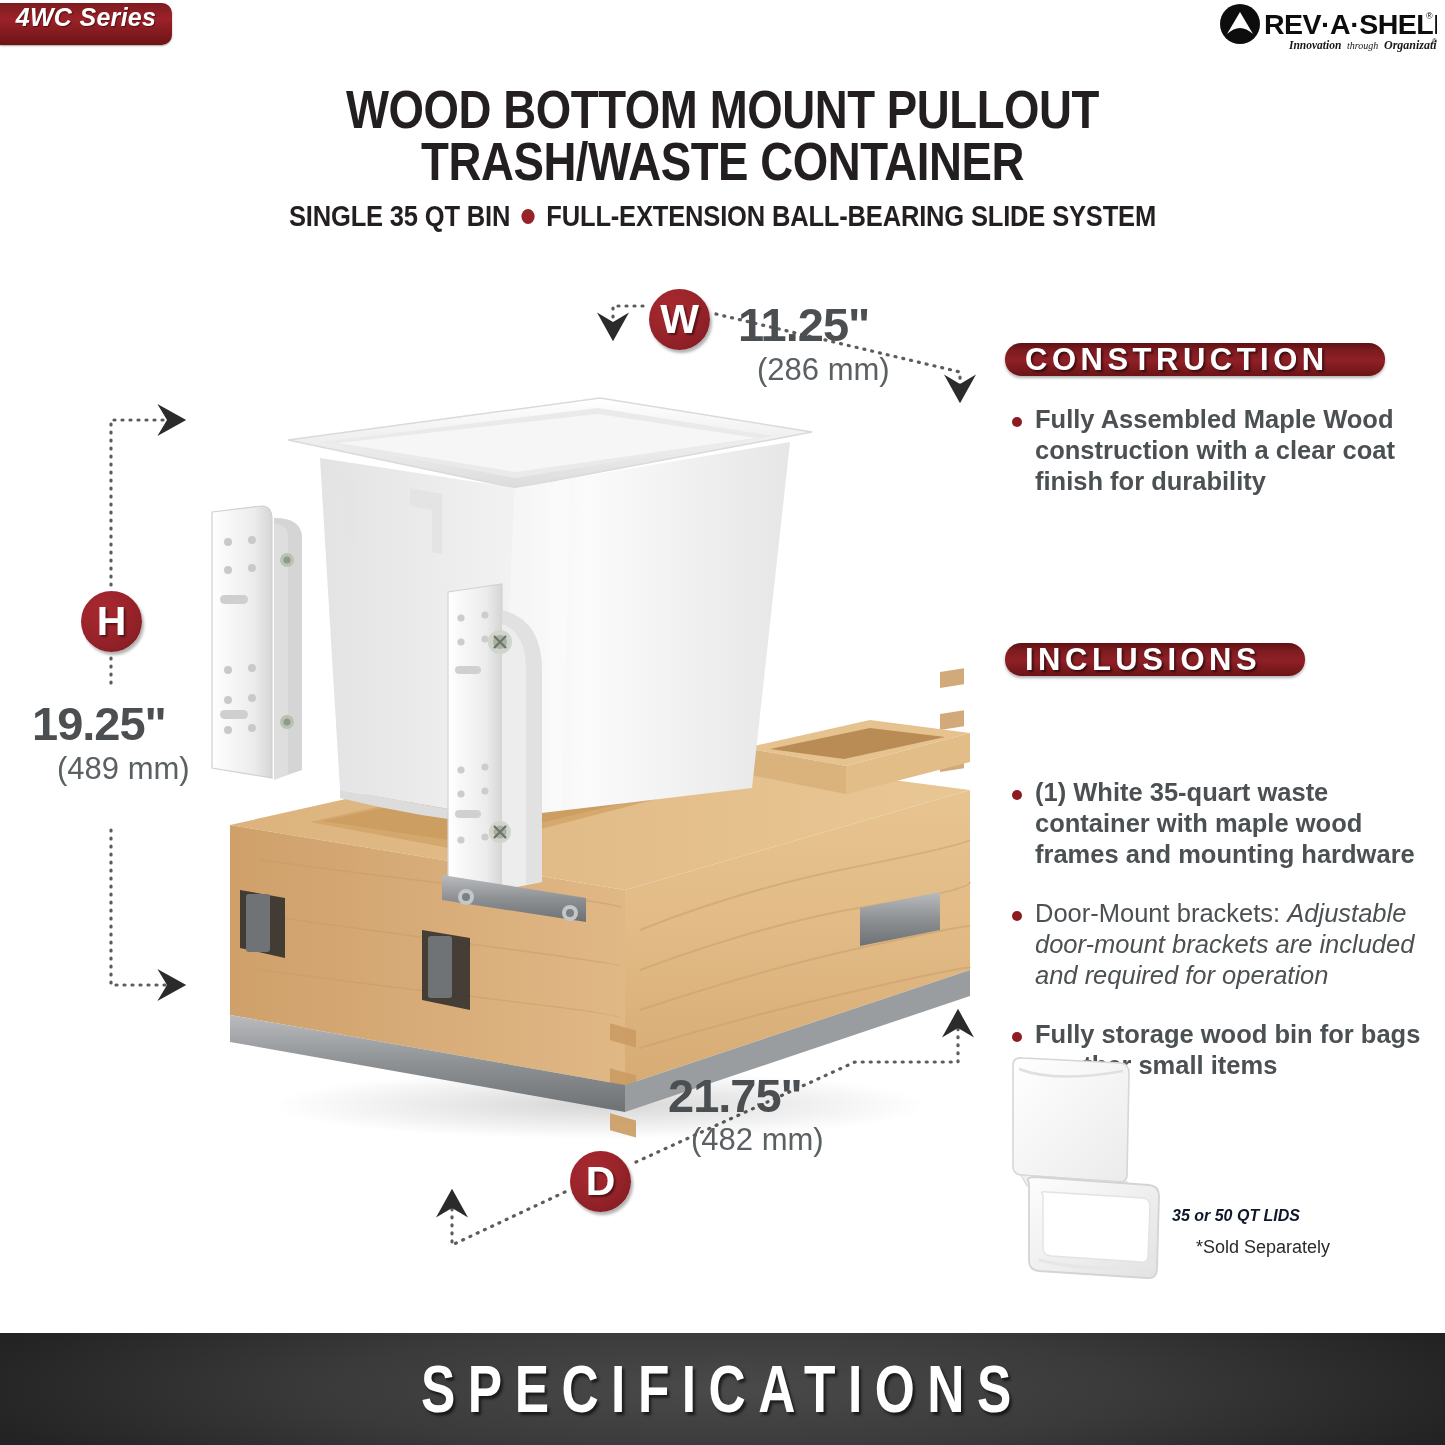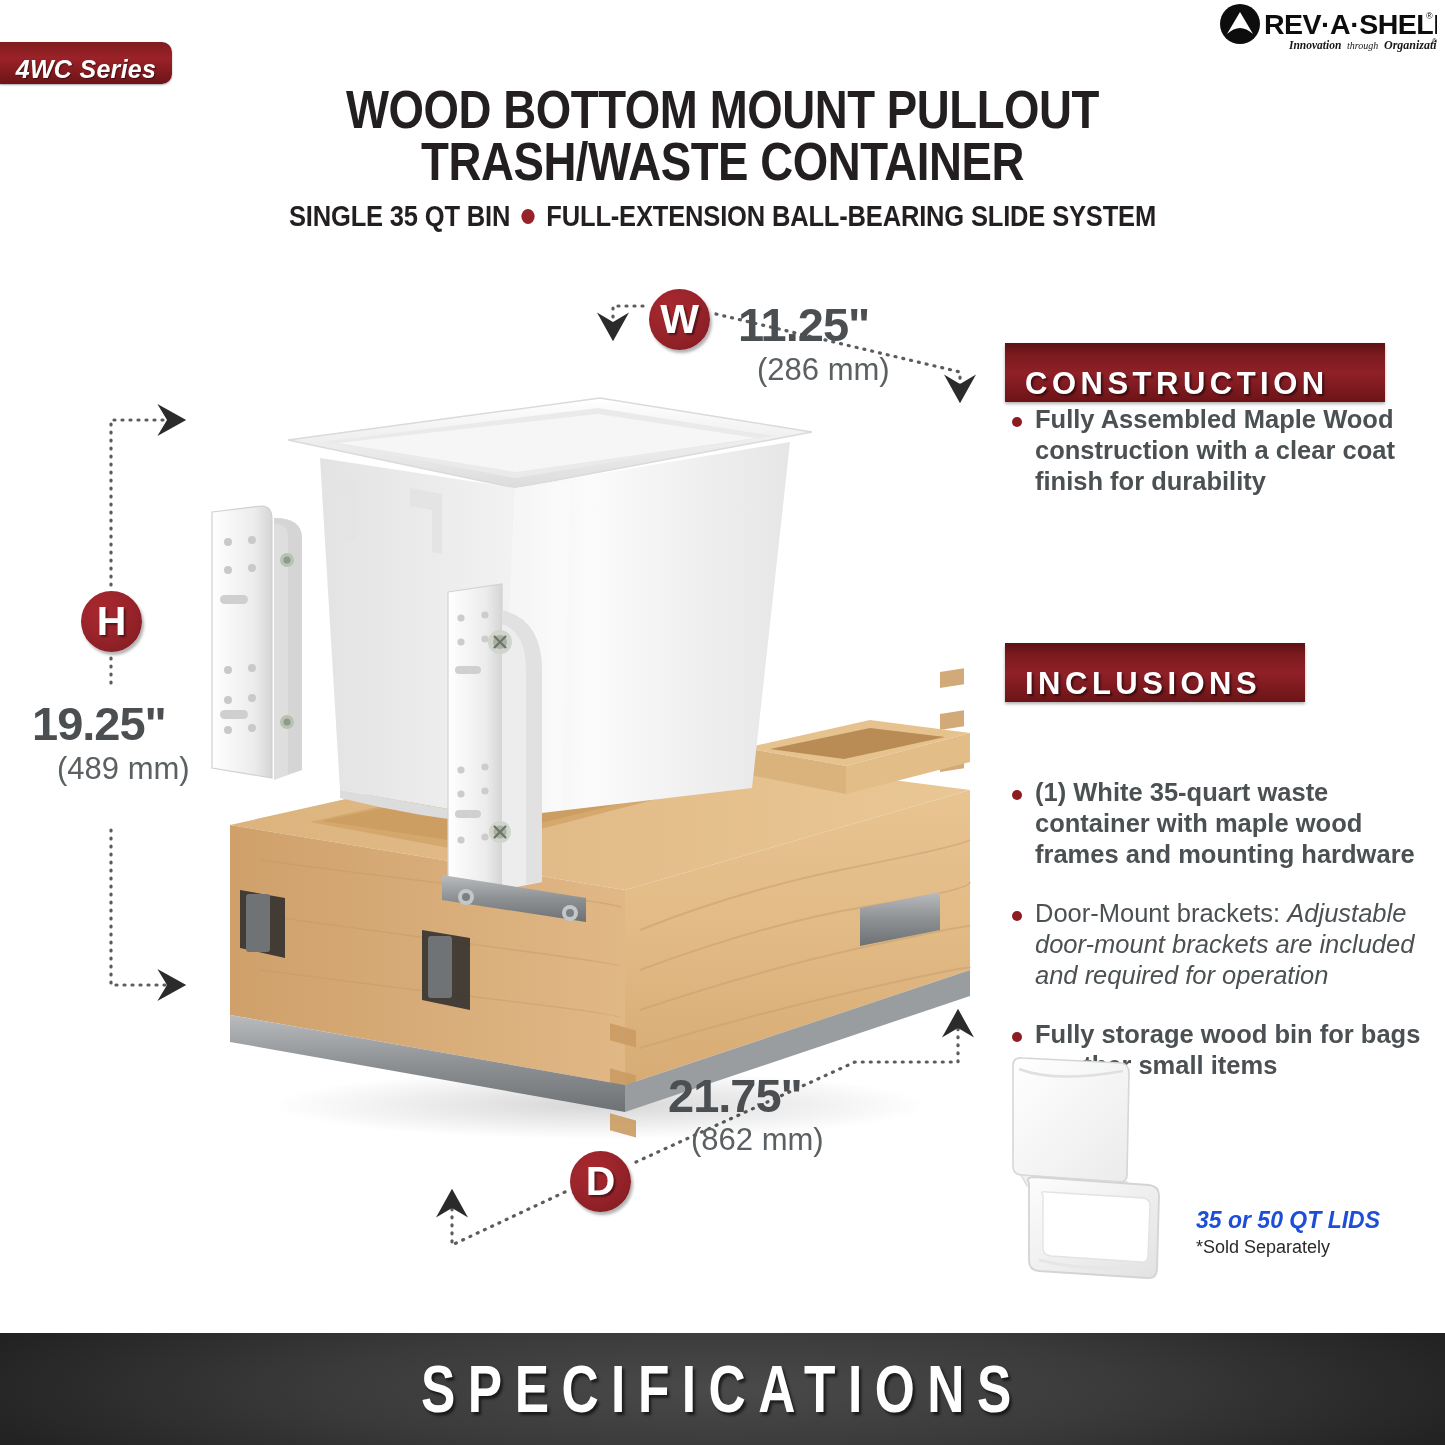--- a/index.html
+++ b/index.html
@@ -12,21 +12,21 @@
   }
   .stage { position:absolute; inset:0; }
 
   
   #series-tag {
     position:absolute; left:0; top:3px;
     width:172px; height:42px;
     border-radius:0 10px 10px 0;
     background:linear-gradient(180deg,#7e1c1f 0%,#9b2228 38%,#6d1417 100%);
     box-shadow:0 1px 2px rgba(0,0,0,.35);
-    display:flex; align-items:flex-end; justify-content:center;margin-top:39px;
+    display:flex; align-items:flex-start; justify-content:center;
   }
   #series-tag span {
     color:#fff; font-style:italic; font-weight:bold;
     font-size:25px; letter-spacing:.3px;
     text-shadow:1px 1px 1px rgba(0,0,0,.45);
   }
 
   
   #brand-logo {
     position:absolute; right:8px; top:2px;
@@ -66,24 +66,24 @@
   #dim-h-value  { left:32px;  top:696px; }
   #dim-h-metric { left:57px;  top:751px; }
   #dim-d-value  { left:668px; top:1068px; }
   #dim-d-metric { left:691px; top:1122px; }
 
   
   #leaders { position:absolute; inset:0; pointer-events:none; }
 
   
   .sec-bar {
-    position:absolute; height:59px; border-radius:0;
+    position:absolute; height:33px; border-radius:16px;
     background:linear-gradient(180deg,#5d1114 0%,#7d1b20 22%,#8f2027 52%,#6b1417 100%);
     box-shadow:0 2px 3px rgba(0,0,0,.3);
-    display:flex; align-items:flex-end;
+    display:flex; align-items:center;
   }
   .sec-bar span {
     color:#fff; font-weight:bold; font-size:31px; letter-spacing:4.5px;
     padding-left:20px; text-shadow:2px 2px 2px rgba(0,0,0,.5);
   }
   #bar-construction { left:1005px; top:343px; width:380px; }
   #bar-inclusions   { left:1005px; top:643px; width:300px; }
 
   .bullet-list { position:absolute; width:412px; }
   #list-construction { left:1012px; top:404px; }
@@ -94,22 +94,22 @@
     flex:0 0 auto; width:10px; height:10px; border-radius:50%;
     background:#8c1c22; margin-top:13px;
   }
   .bullet-text { color:#4b5053; font-size:25.5px; line-height:31px; font-weight:bold; }
   .bullet-text .em { font-weight:normal; }
   .bullet-text .it { font-style:italic; font-weight:normal; }
 
   
   #lid-figure { position:absolute; left:995px; top:1055px; width:210px; height:235px; }
   #lid-caption-title {
-    position:absolute; left:1196px; top:1207px;
-    font-size:23px; font-weight:bold; font-style:italic; color:#1d4ed8; white-space:nowrap;
+    position:absolute; left:1172px; top:1207px;
+    font-size:16px; font-weight:bold; font-style:italic; color:#0f172a; white-space:nowrap;
   }
   #lid-caption-sub {
     position:absolute; left:1196px; top:1237px;
     font-size:18px; color:#2a2a2a; white-space:nowrap;
   }
 
   
   #specs-footer {
     position:absolute; left:0; bottom:0; width:1445px; height:112px;
     background:radial-gradient(ellipse 70% 140% at 50% 50%, #4a4a4a 0%, #3a3a3a 40%, #242424 75%, #171717 100%);
@@ -373,21 +373,21 @@
   <div class="dim-badge" id="badge-h">
     <span>H</span>
   </div>
   <div class="dim-value" id="dim-h-value">19.25"</div>
   <div class="dim-metric" id="dim-h-metric">(489 mm)</div>
 
   <div class="dim-badge" id="badge-d">
     <span>D</span>
   </div>
   <div class="dim-value" id="dim-d-value">21.75"</div>
-  <div class="dim-metric" id="dim-d-metric">(862 mm)</div>
+  <div class="dim-metric" id="dim-d-metric">(482 mm)</div>
 
   <div class="sec-bar" id="bar-construction">
     <span>CONSTRUCTION</span>
   </div>
   <div class="bullet-list" id="list-construction">
     <div class="bullet-item">
       <div class="bullet-dot"></div>
       <div class="bullet-text">Fully Assembled Maple Wood construction with a clear coat finish for durability</div>
     </div>
   </div>

